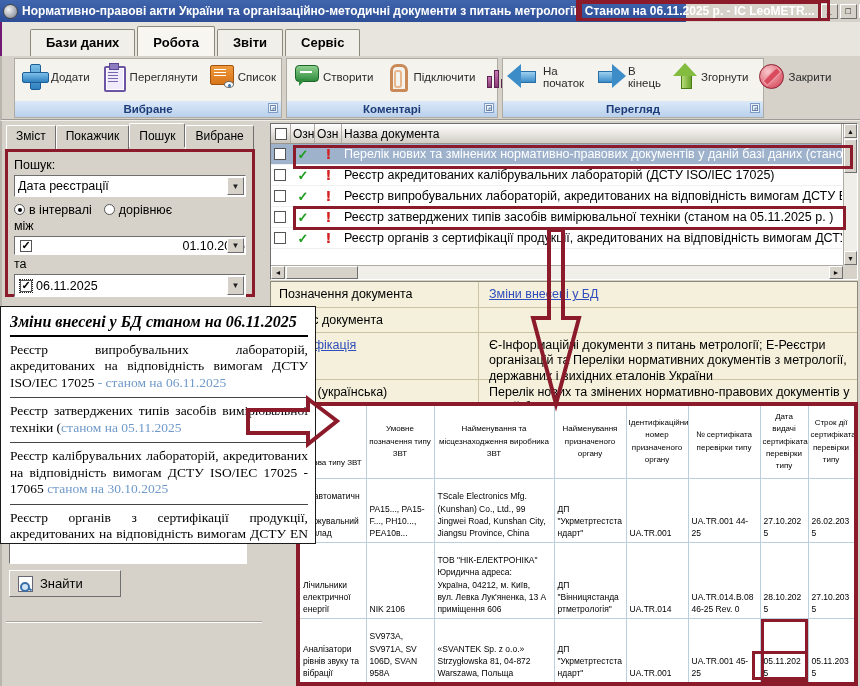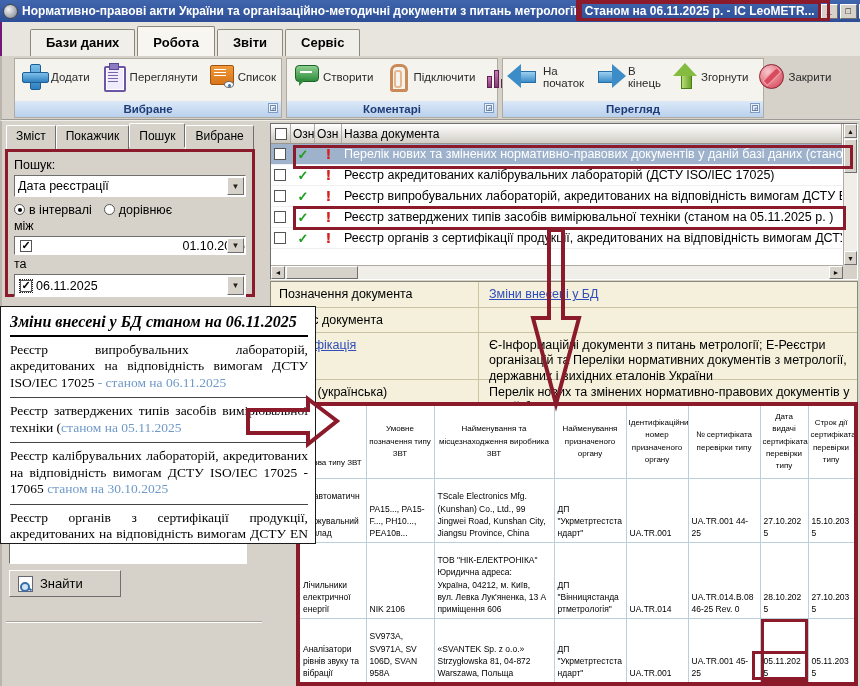--- a/index.html
+++ b/index.html
@@ -6,21 +6,21 @@
     --chrome:#d6d2c9; --chrome-dk:#6f6f6f; --chrome-lt:#ffffff;
     --anno:#8b1a2a; --cream:#f4f0dc; --grid:#bcd0dc;
   }
   *{box-sizing:border-box; margin:0; padding:0;}
   html,body{width:860px;height:686px;overflow:hidden;}
   body{font-family:"Liberation Sans",sans-serif;background:var(--chrome);position:relative;font-size:12px;color:#000;}
   .abs{position:absolute;}
   .raised{border-top:1px solid var(--chrome-lt);border-left:1px solid var(--chrome-lt);border-right:1px solid var(--chrome-dk);border-bottom:1px solid var(--chrome-dk);}
 
   
-  .titlebar{left:0;top:0;width:860px;height:22px;background:linear-gradient(#4066ae,#2d4e96);display:flex;align-items:center;padding:0 3px;color:#fff;font-weight:bold;font-size:12px;white-space:nowrap;}
+  .titlebar{left:0;top:0;width:686px;height:22px;background:linear-gradient(#4066ae,#2d4e96);display:flex;align-items:center;padding:0 3px;color:#fff;font-weight:bold;font-size:12px;white-space:nowrap;}
   .app-icon{width:15px;height:15px;border-radius:50%;background:radial-gradient(circle at 35% 35%,#f2f2f2,#9aa0aa 70%,#6a7078);border:1px solid #444;margin-right:4px;flex:0 0 auto;}
   .title-hl{border:3px solid var(--anno);padding:0 3px;margin-left:2px;height:20px;display:flex;align-items:center;}
   .winbtns{margin-left:auto;display:flex;gap:2px;}
   .winbtn{width:17px;height:15px;background:var(--chrome);color:#000;font-size:9px;font-weight:bold;display:flex;align-items:center;justify-content:center;line-height:1;}
 
   
   .menubar{left:0;top:22px;width:860px;height:34px;background:#e8e5de;border-left:2px solid #701a75;padding-left:28px;display:flex;align-items:flex-end;}
   .mtab{background:#f0efe9;border:1px solid #8a8a7a;border-bottom:none;border-radius:2px 2px 0 0;padding:5px 15px 6px;font-weight:bold;font-size:13px;margin-right:2px;position:relative;}
   .mtab.active{padding-top:8px;top:0;background:#f7f6f1;z-index:2;}
 
@@ -398,21 +398,21 @@
       </thead>
     <tbody id="tt-body">
         <tr class="r1">
           <td>Неавтоматичний зважувальний прилад</td>
           <td>PA15..., PA15-F..., PH10..., PEA10в...</td>
           <td>TScale Electronics Mfg.(Kunshan) Co., Ltd., 99 Jingwei Road, Kunshan City, Jiangsu Province, China</td>
           <td>ДП "Укрметртестстандарт"</td>
           <td>UA.TR.001</td>
           <td>UA.TR.001 44-25</td>
           <td>27.10.2025</td>
-          <td>15.10.2035</td>
+          <td>26.02.2035</td>
         </tr>
         <tr class="r2">
           <td>Лічильники електричної енергії</td>
           <td>NIK 2106</td>
           <td>ТОВ "НІК-ЕЛЕКТРОНІКА"
 Юридична адреса:
 Україна, 04212, м. Київ,
 вул. Левка Лук'яненка, 13 А приміщення 606</td>
           <td>ДП "Вінницястандартметрологія"</td>
           <td>UA.TR.014</td>

